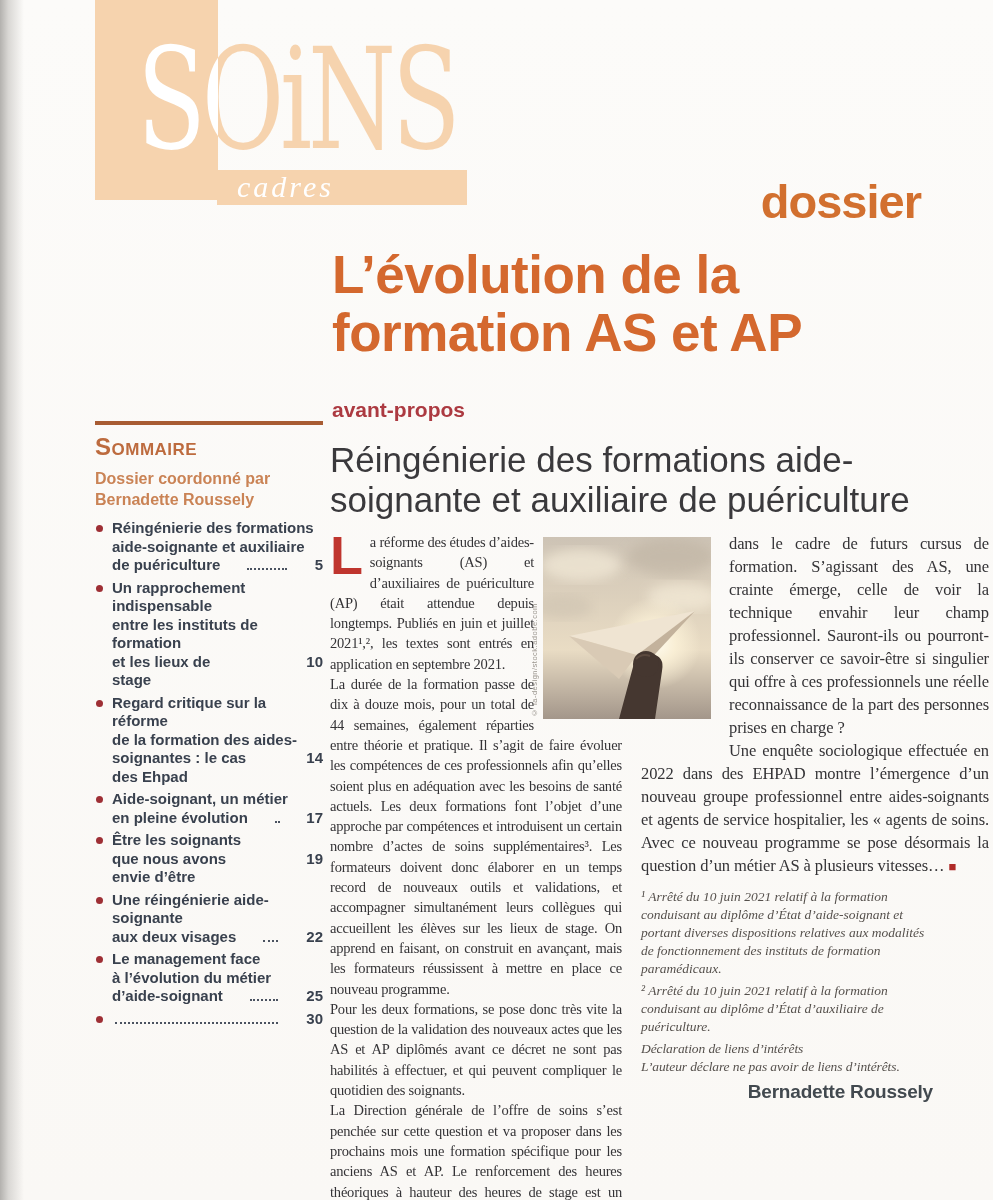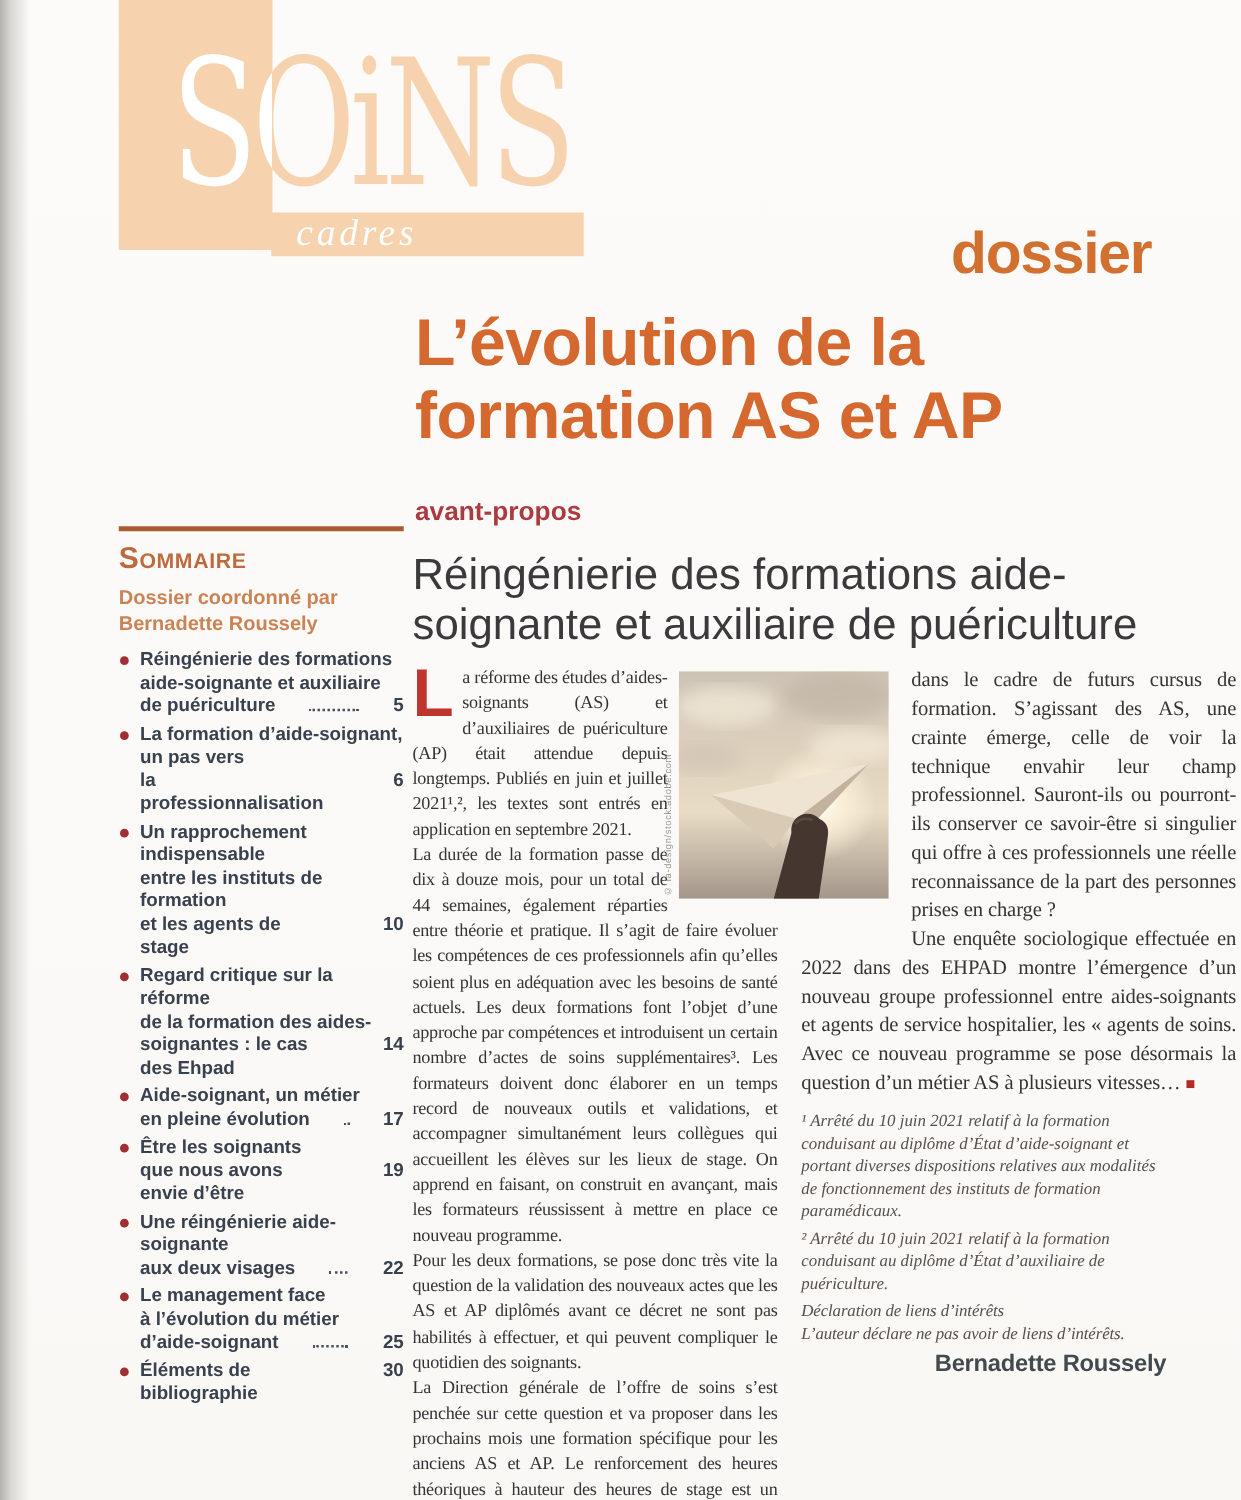--- a/index.html
+++ b/index.html
@@ -106,33 +106,24 @@
         <li class="toc-item">
           <div class="toc-line">Réingénierie des formations</div>
           <div class="toc-line">aide-soignante et auxiliaire</div>
           <div class="toc-line last">
             <span>de puériculture</span>
             <span class="dots"></span>
             <span class="pg">5</span>
           </div>
         </li>
         <li class="toc-item">
-          <div class="toc-line">La formation d’aide-soignant,</div>
-          <div class="toc-line">un pas vers</div>
-          <div class="toc-line last">
-            <span>la professionnalisation</span>
-            <span class="dots"></span>
-            <span class="pg">6</span>
-          </div>
-        </li>
-        <li class="toc-item">
           <div class="toc-line">Un rapprochement indispensable</div>
           <div class="toc-line">entre les instituts de formation</div>
           <div class="toc-line last">
-            <span>et les agents de stage</span>
+            <span>et les lieux de stage</span>
             <span class="dots"></span>
             <span class="pg">10</span>
           </div>
         </li>
         <li class="toc-item">
           <div class="toc-line">Regard critique sur la réforme</div>
           <div class="toc-line">de la formation des aides-</div>
           <div class="toc-line last">
             <span>soignantes : le cas des Ehpad</span>
             <span class="dots"></span>
@@ -167,21 +158,20 @@
           <div class="toc-line">Le management face</div>
           <div class="toc-line">à l’évolution du métier</div>
           <div class="toc-line last">
             <span>d’aide-soignant</span>
             <span class="dots"></span>
             <span class="pg">25</span>
           </div>
         </li>
         <li class="toc-item">
           <div class="toc-line last">
-            <span>Éléments de bibliographie</span>
             <span class="dots"></span>
             <span class="pg">30</span>
           </div>
         </li>
       </ul>
   </aside>
 
   <div class="content">
     <div class="cols">
       <div class="col col1">

